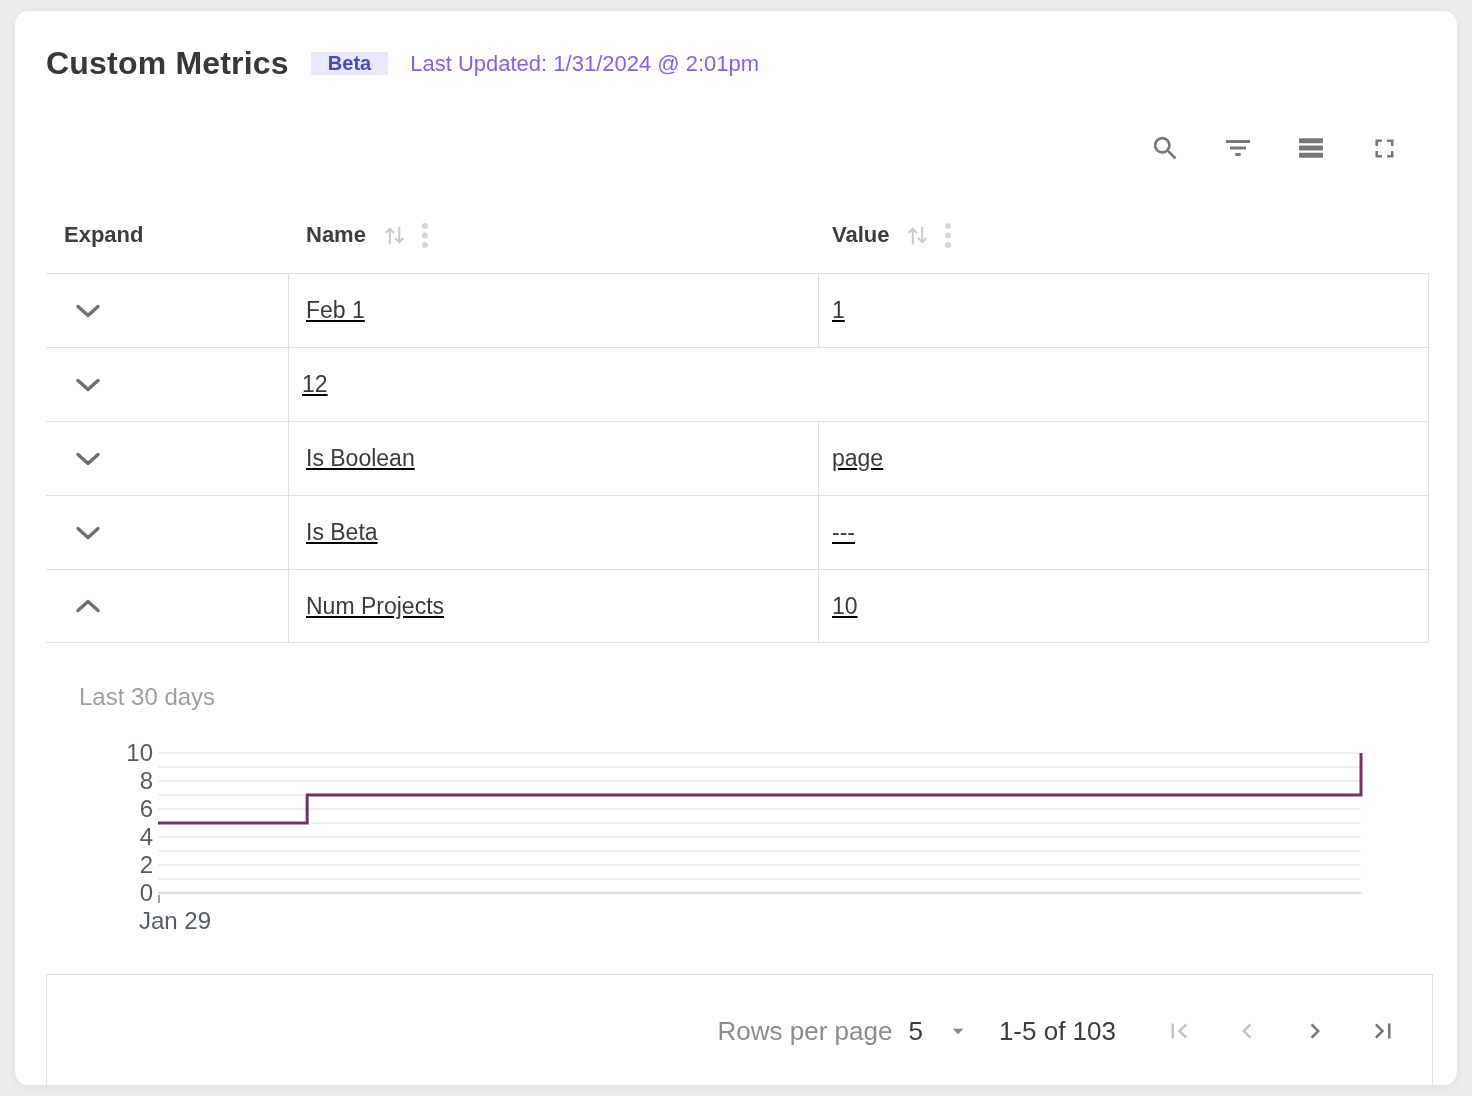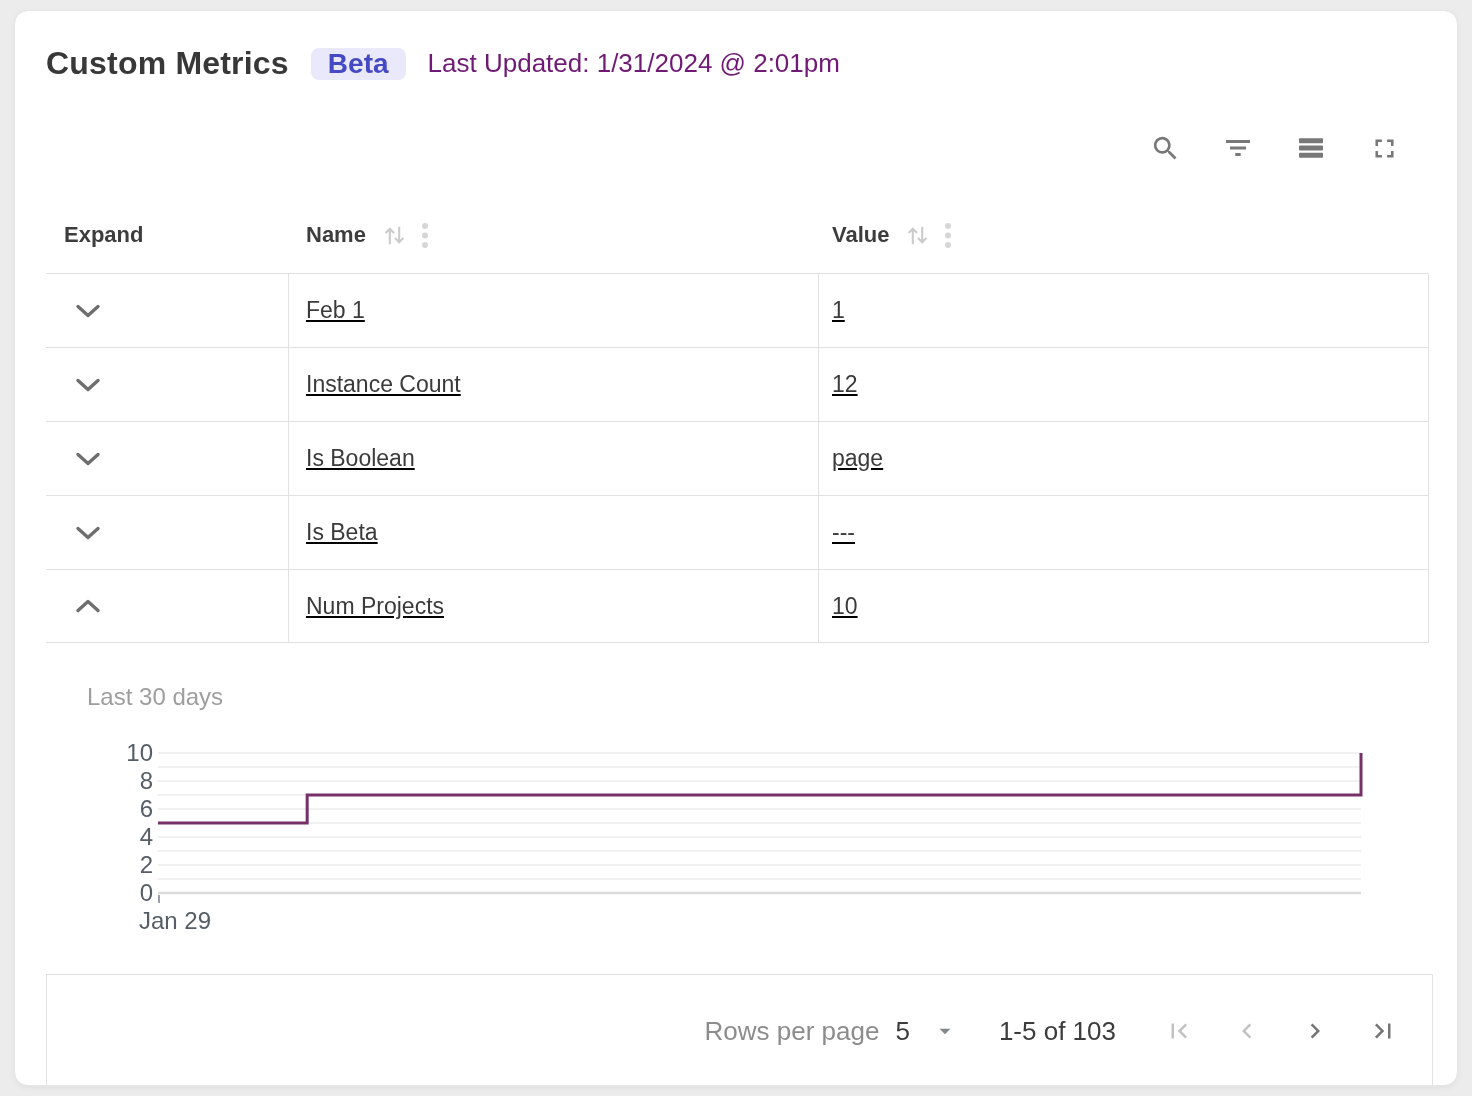--- a/index.html
+++ b/index.html
@@ -17,22 +17,22 @@
     background:#ffffff;
     border:1px solid #e7e5e5;
     border-radius:14px;
     box-shadow:0 2px 6px rgba(0,0,0,0.05);
     overflow:hidden;
     box-sizing:border-box;
   }
   
   .title-row { position:absolute; left:31px; top:34px; display:flex; align-items:center; gap:22px; }
   .page-title { font-size:32px; font-weight:700; color:#383838; letter-spacing:0.2px; }
-  .badge { background:#e9e9fb; color:#4649c4; font-size:28px; font-weight:700; padding:0 17px; border-radius:8px; }
-  .updated { font-size:26px; color:#701a75; }
+  .badge { background:#e9e9fb; color:#4649c4; font-size:20px; font-weight:700; padding:0 17px; border-radius:0; }
+  .updated { font-size:22px; color:#8b5cf6; }
 
   
   .toolbar { position:absolute; top:120px; right:56px; display:flex; gap:39px; align-items:center; }
   .tbtn { width:34px; height:34px; display:flex; align-items:center; justify-content:center; background:none; border:none; padding:0; cursor:pointer; }
 
   
   .mtable { position:absolute; left:31px; top:186px; width:1383px; box-sizing:border-box; }
   .thead { display:grid; grid-template-columns:243px 530px 1fr; height:76px; align-items:center; }
   .th { font-size:22px; font-weight:700; color:#3d3d3d; display:flex; align-items:center; }
   .th-expand { padding-left:18px;text-align:center; }
@@ -41,40 +41,40 @@
   .hicons { display:flex; align-items:center; gap:13px; margin-left:16px; }
   .trow { display:grid; grid-template-columns:243px 530px 1fr; height:74px; border-top:1px solid #e1e1e1; border-right:1px solid #e1e1e1; box-sizing:border-box;text-decoration:underline; }
   .trow:last-child { border-bottom:1px solid #e1e1e1;text-align:right; }
   .td { display:flex; align-items:center; font-size:23px; color:#3a3a3a; box-sizing:border-box; }
   .td-expand { padding-left:29px; border-right:1px solid #e1e1e1; }
   .td-name   { padding-left:17px; border-right:1px solid #e1e1e1; }
   .td-value  { padding-left:13px; }
   .expand-btn { background:none; border:none; padding:0; margin:0; cursor:pointer; display:flex; align-items:center; }
 
   
-  .chart-title { position:absolute; left:64px; top:672px; font-size:24px; color:#9e9e9e;margin-left:8px; }
+  .chart-title { position:absolute; left:64px; top:672px; font-size:24px; color:#9e9e9e; }
   .ylabels { position:absolute; left:50px; top:742px; width:88px; height:140px; }
   .ylabel { position:absolute; right:0; width:100%; height:26px; line-height:26px; font-size:24px; color:#565d66; text-align:right; }
   .plot { position:absolute; left:143px; top:742px; width:1203px; height:140px; }
   .plot svg { overflow:visible; display:block; }
   .xlabel { position:absolute; left:124px; top:896px; font-size:24px; color:#565d66; }
 
   
   .footer {
     position:absolute; left:31px; top:963px; width:1387px; height:113px;
     border:1px solid #e2e0e0; border-bottom:none;
     box-sizing:border-box;
     display:flex; align-items:center; justify-content:flex-end;
     padding-right:34px;
   }
   .rpp-label { font-size:26px; color:#8c8c8c; }
   .rpp-select { display:flex; align-items:center; margin-left:16px; background:none; border:none; padding:0; cursor:pointer; }
   .rpp-value { font-size:26px; color:#3c3c3c; }
   .rpp-select svg { margin-left:22px; }
-  .range { font-size:26px; color:#3c3c3c; margin-left:41px; }
+  .range { font-size:26px; color:#3c3c3c; margin-left:28px; }
   .pager { display:flex; align-items:center; margin-left:10px; }
   .pbtn { width:30px; height:30px; margin-left:38px; background:none; border:none; padding:0; cursor:pointer; display:flex; align-items:center; justify-content:center; }
   .pbtn svg { fill:#757575; }
   .pbtn.disabled svg { fill:#c2c2c2; }
   .pbtn.disabled { cursor:default; }
 </style>
 </head>
 <body>
 
 <div class="card">
@@ -181,21 +181,20 @@
         <div class="trow">
           <div class="td td-expand">
             <button class="expand-btn">
               <span style="display: flex;">
                 <svg width="26" height="19" viewBox="0 0 26 19" fill="none" stroke="#6e6e6e" stroke-width="3.4" stroke-linecap="round" stroke-linejoin="round">
                   <polyline points="3,5.5 13,14.5 23,5.5"></polyline>
                 </svg>
               </span>
             </button>
           </div>
-          <div class="td td-name">Instance Count</div>
           <div class="td td-value">12</div>
         </div>
         <div class="trow">
           <div class="td td-expand">
             <button class="expand-btn">
               <span style="display: flex;">
                 <svg width="26" height="19" viewBox="0 0 26 19" fill="none" stroke="#6e6e6e" stroke-width="3.4" stroke-linecap="round" stroke-linejoin="round">
                   <polyline points="3,5.5 13,14.5 23,5.5"></polyline>
                 </svg>
               </span>

